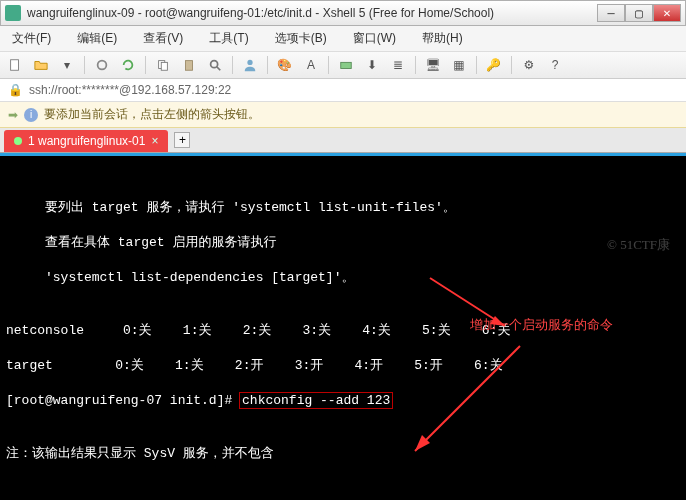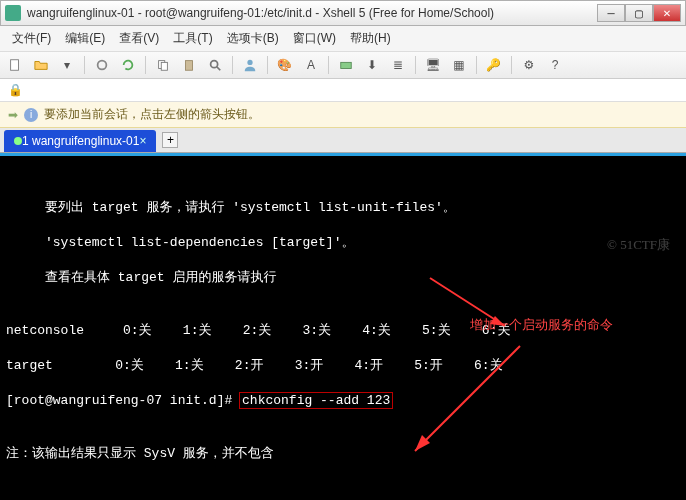--- a/index.html
+++ b/index.html
@@ -5,52 +5,52 @@
     * { margin: 0; padding: 0; box-sizing: border-box; }
     body { font-family: "Microsoft YaHei", SimSun, sans-serif; font-size: 12px; background: #fff; width: 686px; }
     
     .titlebar { background: linear-gradient(#fff,#e8e8e8); border: 1px solid #b0b0b0; height: 26px; display: flex; align-items: center; padding: 0 4px; }
     .titlebar .appicon { width: 16px; height: 16px; background: #4a8; border-radius: 2px; margin-right: 6px; }
     .titlebar .title { flex: 1; color: #333; font-size: 12px; }
     .winbtns { display: flex; gap: 0; }
     .winbtn { width: 28px; height: 18px; background: linear-gradient(#f6f6f6,#ddd); border: 1px solid #aaa; display: flex; align-items: center; justify-content: center; font-size: 10px; cursor: pointer; }
     .winbtn.close { background: linear-gradient(#e88,#c33); color: #fff; }
     
-    .menubar { background: #f5f5f5; border-bottom: 1px solid #ddd; padding: 2px 6px; display: flex; gap: 2px; }
+    .menubar { background: #f5f5f5; border-bottom: 1px solid #ddd; padding: 2px 6px; display: flex; gap: 14px; }
     .menuitem { padding: 2px 6px; color: #333; cursor: pointer; }
     
     .toolbar { background: linear-gradient(#fafafa,#ececec); border-bottom: 1px solid #ccc; padding: 4px 6px; display: flex; align-items: center; gap: 8px; }
     .tbtn { width: 18px; height: 18px; display: inline-flex; align-items: center; justify-content: center; cursor: pointer; color: #555; }
     .tbtn svg { width: 14px; height: 14px; }
     .sep { width: 1px; height: 18px; background: #ccc; }
     
     .addrbar { background: #fff; border-bottom: 1px solid #ddd; padding: 4px 8px; display: flex; align-items: center; gap: 6px; color: #666; }
     .lockicon { color: #b80; }
     
     .infobar { background: #fdf7e3; border-bottom: 1px solid #e8d998; padding: 4px 8px; display: flex; align-items: center; gap: 6px; color: #6a5a1a; }
     .infoicon { width: 14px; height: 14px; background: #8ad; border-radius: 50%; color: #fff; font-size: 10px; display: inline-flex; align-items: center; justify-content: center; }
     
     .tabbar { background: #e8e8e8; border-bottom: 1px solid #aaa; display: flex; align-items: center; padding: 2px 4px 0; gap: 2px; }
-    .tab { background: #1d4ed8; color: #fff; padding: 4px 10px; border-radius: 3px 3px 0 0; display: flex; align-items: center; cursor: pointer; }
+    .tab { background: #ef4444; color: #fff; padding: 4px 10px; border-radius: 3px 3px 0 0; display: flex; align-items: center; gap: 6px; cursor: pointer; }
     .tab .dot { width: 8px; height: 8px; background: #8f8; border-radius: 50%; }
     .tab .tabx { color: #cfe; cursor: pointer; }
     .plusbox { width: 16px; height: 16px; border: 1px solid #aaa; background: #f5f5f5; display: flex; align-items: center; justify-content: center; cursor: pointer; margin-left: 4px; margin-bottom: 2px;}
     
     .term { background: #000; color: #fff; font-family: "Consolas","Courier New",monospace; font-size: 13px; padding: 8px 6px; line-height: 1.35; white-space: pre; border-top: 3px solid #2aa0e0; position: relative; overflow: hidden; height: 360px; }
     .term .hl { outline: 1px solid #b00; margin-top: 31px; }
     .anno { position: absolute; color: #f44; font-family: SimSun, serif; font-size: 13px; }
     .arrow { position: absolute; pointer-events: none; }
     .watermark { position:absolute; right:16px; top:80px; color:rgba(255,255,255,.25); font-family:SimSun; }
   </style>
 </head>
 <body>
 
 <div class="titlebar">
   <div class="appicon"></div>
-  <div class="title">wangruifenglinux-01 - root@wangruifeng-01:/etc/init.d - Xshell 5 (Free for Home/School)</div>
+  <div class="title">wangruifenglinux-09 - root@wangruifeng-01:/etc/init.d - Xshell 5 (Free for Home/School)</div>
   <div class="winbtns">
     <div class="winbtn">─</div>
     <div class="winbtn">▢</div>
     <div class="winbtn close">✕</div>
   </div>
 </div>
 
 <div class="menubar">
   <span class="menuitem">文件(F)</span>
   <span class="menuitem">编辑(E)</span>
@@ -125,42 +125,43 @@
   <span class="tbtn">▦</span>
   <span class="sep"></span>
   <span class="tbtn">🔑</span>
   <span class="sep"></span>
   <span class="tbtn">⚙</span>
   <span class="tbtn">?</span>
 </div>
 
 <div class="addrbar">
   <span class="lockicon">🔒</span>
+  <span>ssh://root:********@192.168.57.129:22</span>
 </div>
 
 <div class="infobar">
   <span style="color:#8a6">➡</span>
   <span class="infoicon">i</span>
   <span>要添加当前会话，点击左侧的箭头按钮。</span>
 </div>
 
 <div class="tabbar">
   <div class="tab">
     <span class="dot"></span>
     <span>1 wangruifenglinux-01</span>
     <span class="tabx">×</span>
   </div>
   <div class="plusbox">+</div>
 </div>
 
 <div class="term">
 <span class="watermark">© 51CTF康</span>
 <div>     要列出 target 服务，请执行 'systemctl list-unit-files'。</div>
+<div>     查看在具体 target 启用的服务请执行</div>
 <div>     'systemctl list-dependencies [target]'。</div>
-<div>     查看在具体 target 启用的服务请执行</div>
 <div></div>
 <div>netconsole     0:关    1:关    2:关    3:关    4:关    5:关    6:关</div>
 <div>target        0:关    1:关    2:开    3:开    4:开    5:开    6:关</div>
 <div><span>[root@wangruifeng-07 init.d]# </span><span class="hl" style="padding:0 2px">chkconfig --add 123</span></div>
 <div></div>
 <div>注：该输出结果只显示 SysV 服务，并不包含</div>
 
 
 <div></div>
 

